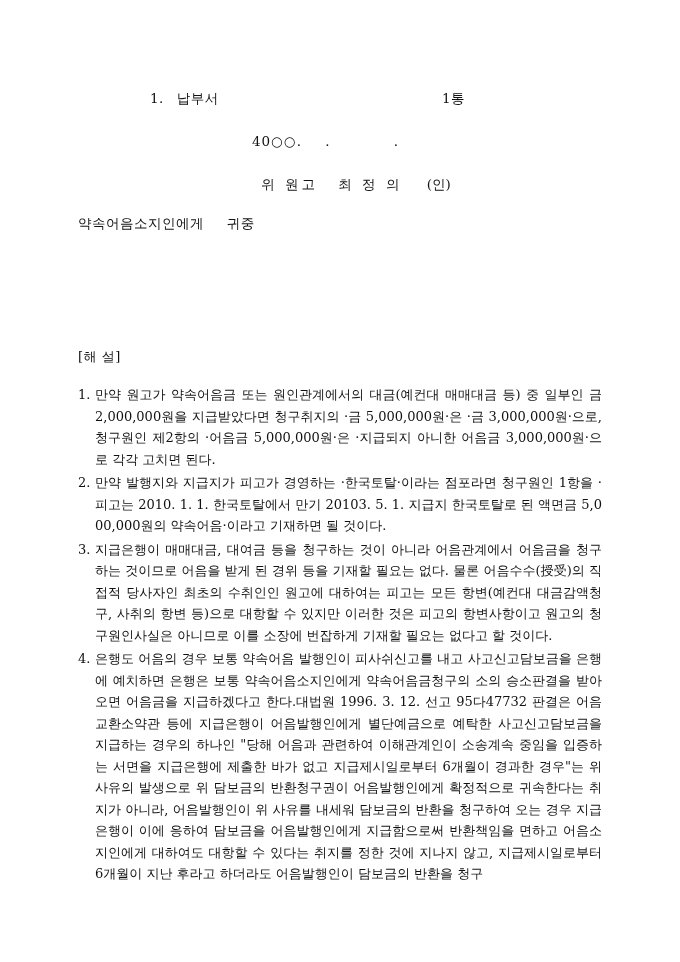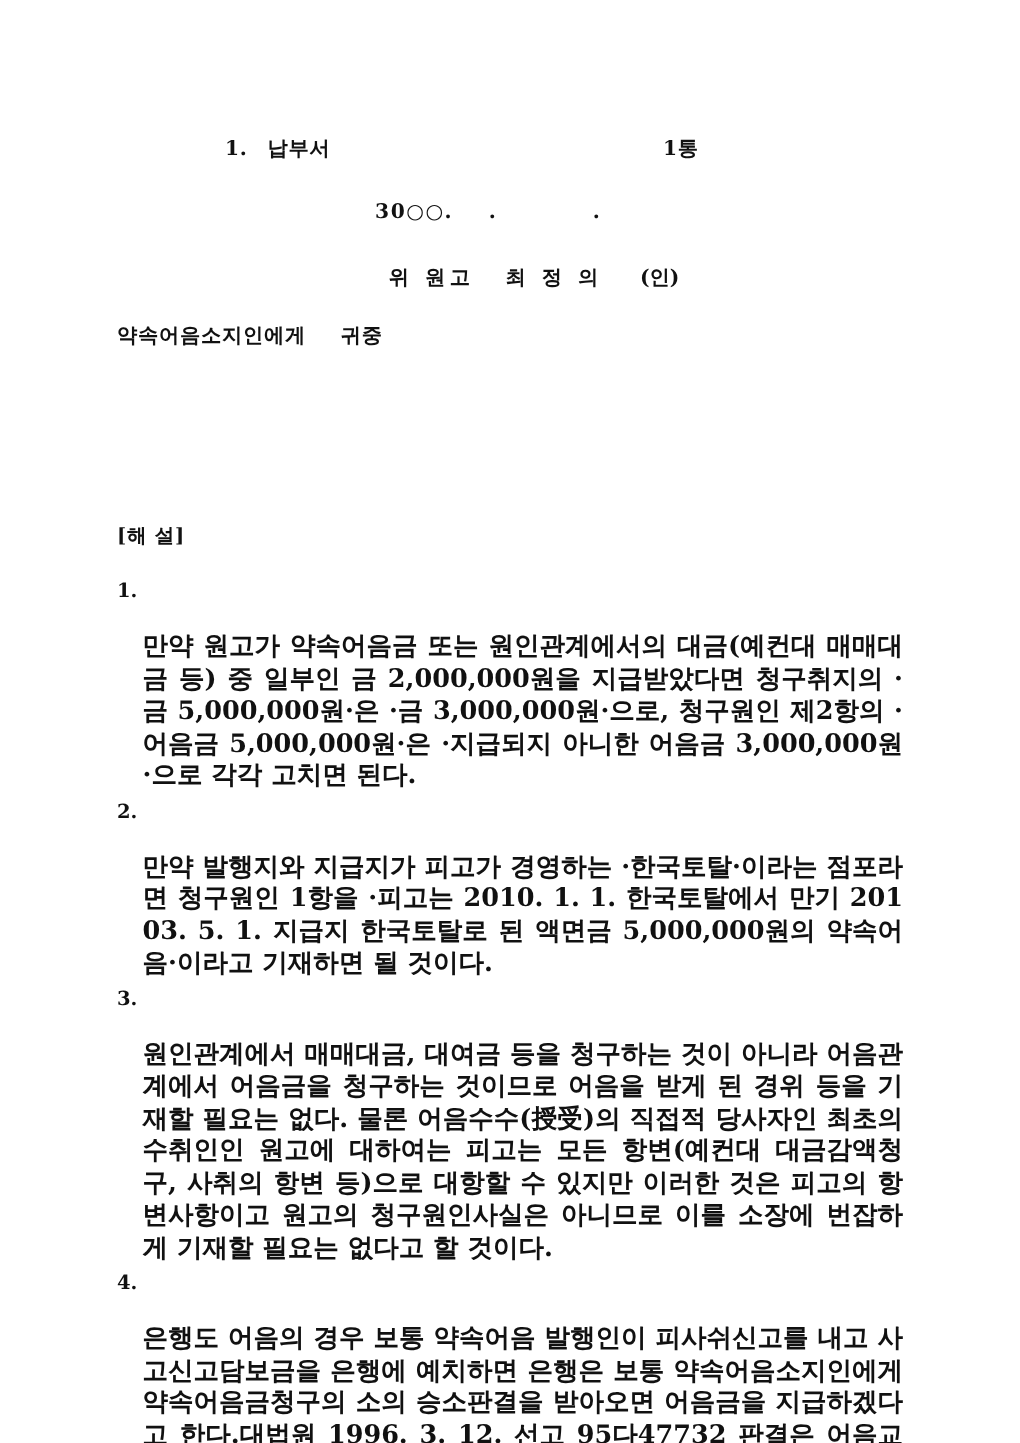--- a/index.html
+++ b/index.html
@@ -14,21 +14,20 @@
     color: #111111;
     position: relative;
     overflow: hidden;
   }
   .page {
     position: relative;
     width: 680px;
     height: 962px;
     box-sizing: border-box;
     padding: 0 78px;
-    font-weight: bold;
   }
 
   
   .attach-line {
     position: absolute;
     top: 90px;
     left: 150px;
     right: 78px;
     font-size: 13.5px;
     letter-spacing: .5px;
@@ -104,41 +103,40 @@
     margin-bottom: 2px;
   }
   .note-num {
     width: 17px;
     flex: 0 0 17px;
     font-size: 13px;
     line-height: 21.5px;
   }
   .note-body {
     flex: 1 1 auto;
-    font-size: 17px;
+    font-size: 13px;
     line-height: 21.5px;
     text-align: justify;
     text-justify: inter-character;
     word-break: break-all;
-    margin-top: 37px;
   }
 </style>
 </head>
 <body>
 
 <div class="page">
 
   <div class="attach-line">
     <span class="label">1.</span>
     <span class="label" style="margin-left:8px;">납부서</span>
     <span class="count">1통</span>
   </div>
 
   <div class="date-line">
-    <span>30○○.</span>
+    <span>40○○.</span>
     <span class="dot-slots">.    .</span>
   </div>
 
   <div class="signer-line">
     <span>위 원고</span>
     <span style="margin-left:16px;text-align:center;">최 정 의</span>
     <span class="seal">(인)</span>
   </div>
 
   <div class="court-line">
@@ -154,21 +152,21 @@
       <div class="note-body">만약 원고가 약속어음금 또는 원인관계에서의 대금(예컨대 매매대금 등) 중 일부인 금 2,000,000원을 지급받았다면 청구취지의 ·금 5,000,000원·은 ·금 3,000,000원·으로, 청구원인 제2항의 ·어음금 5,000,000원·은 ·지급되지 아니한 어음금 3,000,000원·으로 각각 고치면 된다.</div>
     </div>
 
     <div class="note-item">
       <div class="note-num">2.</div>
       <div class="note-body">만약 발행지와 지급지가 피고가 경영하는 ·한국토탈·이라는 점포라면 청구원인 1항을 ·피고는 2010. 1. 1. 한국토탈에서 만기 20103. 5. 1. 지급지 한국토탈로 된 액면금 5,000,000원의 약속어음·이라고 기재하면 될 것이다.</div>
     </div>
 
     <div class="note-item">
       <div class="note-num">3.</div>
-      <div class="note-body">원인관계에서 매매대금, 대여금 등을 청구하는 것이 아니라 어음관계에서 어음금을 청구하는 것이므로 어음을 받게 된 경위 등을 기재할 필요는 없다. 물론 어음수수(授受)의 직접적 당사자인 최초의 수취인인 원고에 대하여는 피고는 모든 항변(예컨대 대금감액청구, 사취의 항변 등)으로 대항할 수 있지만 이러한 것은 피고의 항변사항이고 원고의 청구원인사실은 아니므로 이를 소장에 번잡하게 기재할 필요는 없다고 할 것이다.</div>
+      <div class="note-body">지급은행이 매매대금, 대여금 등을 청구하는 것이 아니라 어음관계에서 어음금을 청구하는 것이므로 어음을 받게 된 경위 등을 기재할 필요는 없다. 물론 어음수수(授受)의 직접적 당사자인 최초의 수취인인 원고에 대하여는 피고는 모든 항변(예컨대 대금감액청구, 사취의 항변 등)으로 대항할 수 있지만 이러한 것은 피고의 항변사항이고 원고의 청구원인사실은 아니므로 이를 소장에 번잡하게 기재할 필요는 없다고 할 것이다.</div>
     </div>
 
     <div class="note-item">
       <div class="note-num">4.</div>
       <div class="note-body">은행도 어음의 경우 보통 약속어음 발행인이 피사쉬신고를 내고 사고신고담보금을 은행에 예치하면 은행은 보통 약속어음소지인에게 약속어음금청구의 소의 승소판결을 받아오면 어음금을 지급하겠다고 한다.대법원 1996. 3. 12. 선고 95다47732 판결은 어음교환소약관 등에 지급은행이 어음발행인에게 별단예금으로 예탁한 사고신고담보금을 지급하는 경우의 하나인 "당해 어음과 관련하여 이해관계인이 소송계속 중임을 입증하는 서면을 지급은행에 제출한 바가 없고 지급제시일로부터 6개월이 경과한 경우"는 위 사유의 발생으로 위 담보금의 반환청구권이 어음발행인에게 확정적으로 귀속한다는 취지가 아니라, 어음발행인이 위 사유를 내세워 담보금의 반환을 청구하여 오는 경우 지급은행이 이에 응하여 담보금을 어음발행인에게 지급함으로써 반환책임을 면하고 어음소지인에게 대하여도 대항할 수 있다는 취지를 정한 것에 지나지 않고, 지급제시일로부터 6개월이 지난 후라고 하더라도 어음발행인이 담보금의 반환을 청구</div>
     </div>
   </div>
 
 </div>
 

